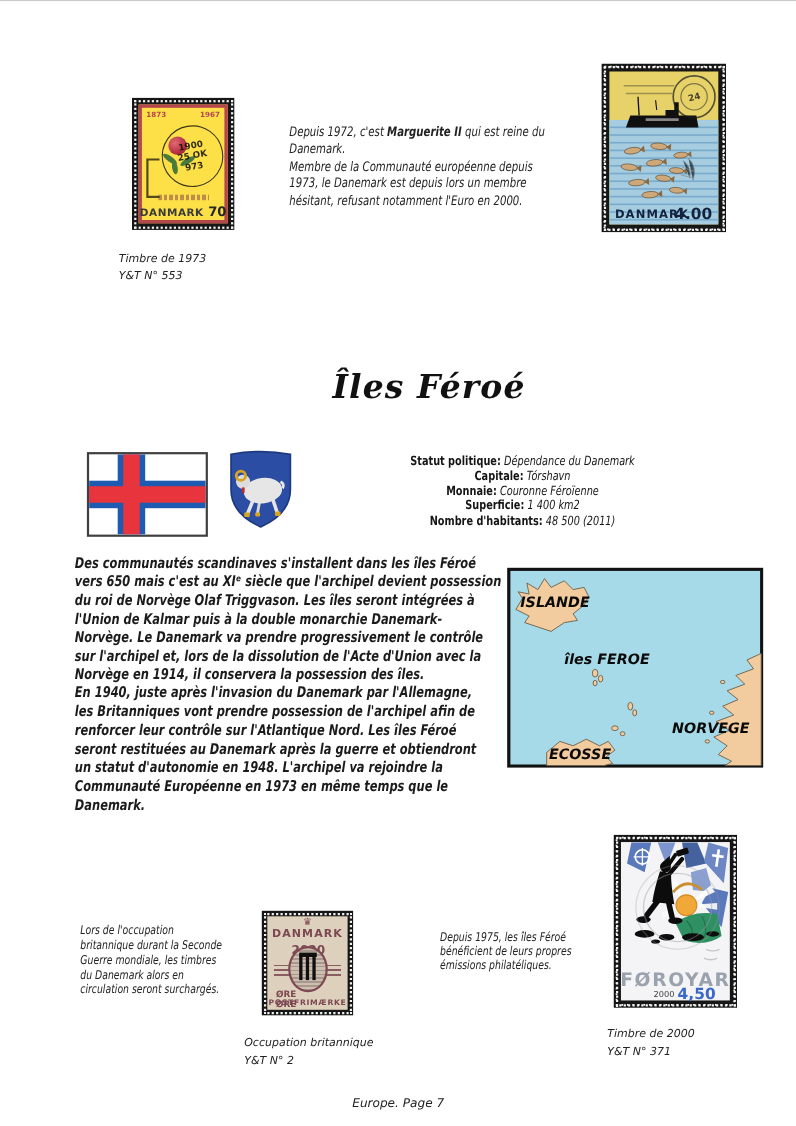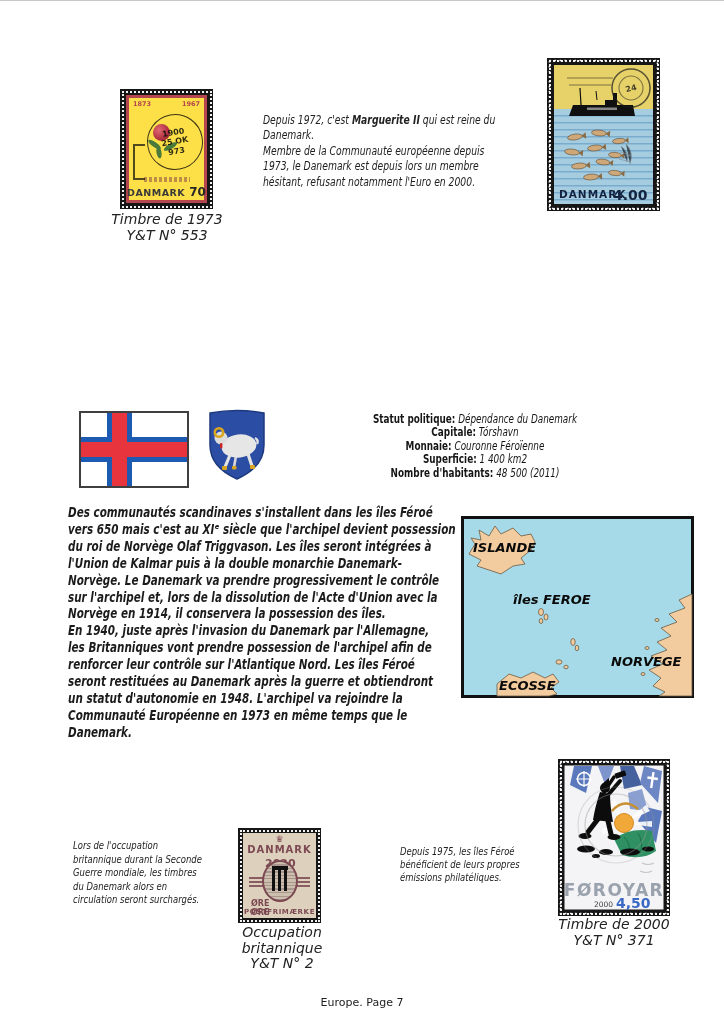--- a/index.html
+++ b/index.html
@@ -23,25 +23,25 @@
   .phil-text{left:400px;top:845px;width:168px;font-size:11px;line-height:12.9px;font-style:italic;color:#222;}
 
   .infobox{left:329px;top:412px;width:292px;text-align:center;font-size:11.5px;line-height:13.4px;color:#151515;}
   .infobox .lbl{font-weight:bold;}
   .infobox .val{font-style:italic;}
 
   .page-title{left:300px;top:334px;width:180px;text-align:center;
               font-family:"DejaVu Serif",serif;font-size:30px;font-weight:bold;font-style:italic;
               letter-spacing:1px;color:#111;}
 
-  .caption{font-size:14px;font-style:italic;text-align:center;color:#222;line-height:15.5px;}
+  .caption{font-size:10px;font-style:italic;color:#222;line-height:15.5px;margin-top:16px;}
   .cap-1973{left:108px;top:211px;width:118px;}
   .cap-occ{left:222px;top:924px;width:120px;}
   .cap-phil{left:552px;top:916px;width:124px;}
-  .footer{left:0;top:995px;width:724px;text-align:center;font-size:11px;color:#222;}
+  .footer{left:0;top:995px;width:724px;text-align:center;font-size:11px;font-style:italic;color:#222;}
 
   
   .stamp{background:#161616;}
   .stamp::before{content:"";position:absolute;inset:1.5px;border:2px dotted #f2f2f2;pointer-events:none;}
 
   
   .s1973{left:120px;top:88px;width:93px;height:120px;}
   .s1973-art{position:absolute;inset:6px;background:#fde047;border:3px solid #b5454e;}
   .s-years{position:absolute;top:2px;left:0;right:0;display:flex;justify-content:space-between;
            padding:0 4px;font-size:6.5px;font-weight:bold;color:#b5454e;}
@@ -232,20 +232,21 @@
         <circle cx="84" cy="30" r="19" fill="none" stroke="#1a1a1a" stroke-width="1.5" opacity=".7"></circle>
         <circle cx="84" cy="30" r="12" fill="none" stroke="#1a1a1a" stroke-width="1.1" opacity=".5"></circle>
         <text x="84" y="33" text-anchor="middle" font-size="8" font-weight="bold" fill="#1a1a1a" opacity=".8" transform="rotate(-14 84 30)">24</text>
         <path d="M20,20 H66 M22,27 H64" stroke="#1a1a1a" stroke-width="1.4" opacity=".35"></path>
       </g>
       <text x="12" y="140" font-size="10.5" letter-spacing="1" class="stamp-txt">DANMARK</text>
       <text x="66" y="141.5" font-size="14" class="stamp-txt">4.00</text>
     </svg>
   </div>
 
+  <div class="abs page-title">Îles Féroé</div>
 
   <div class="abs flag">
     <div class="bh"></div>
     <div class="bv"></div>
     <div class="rh"></div>
     <div class="rv"></div>
   </div>
 
   <div class="abs arms">
     <svg width="62" height="74" viewBox="0 0 62 74">

